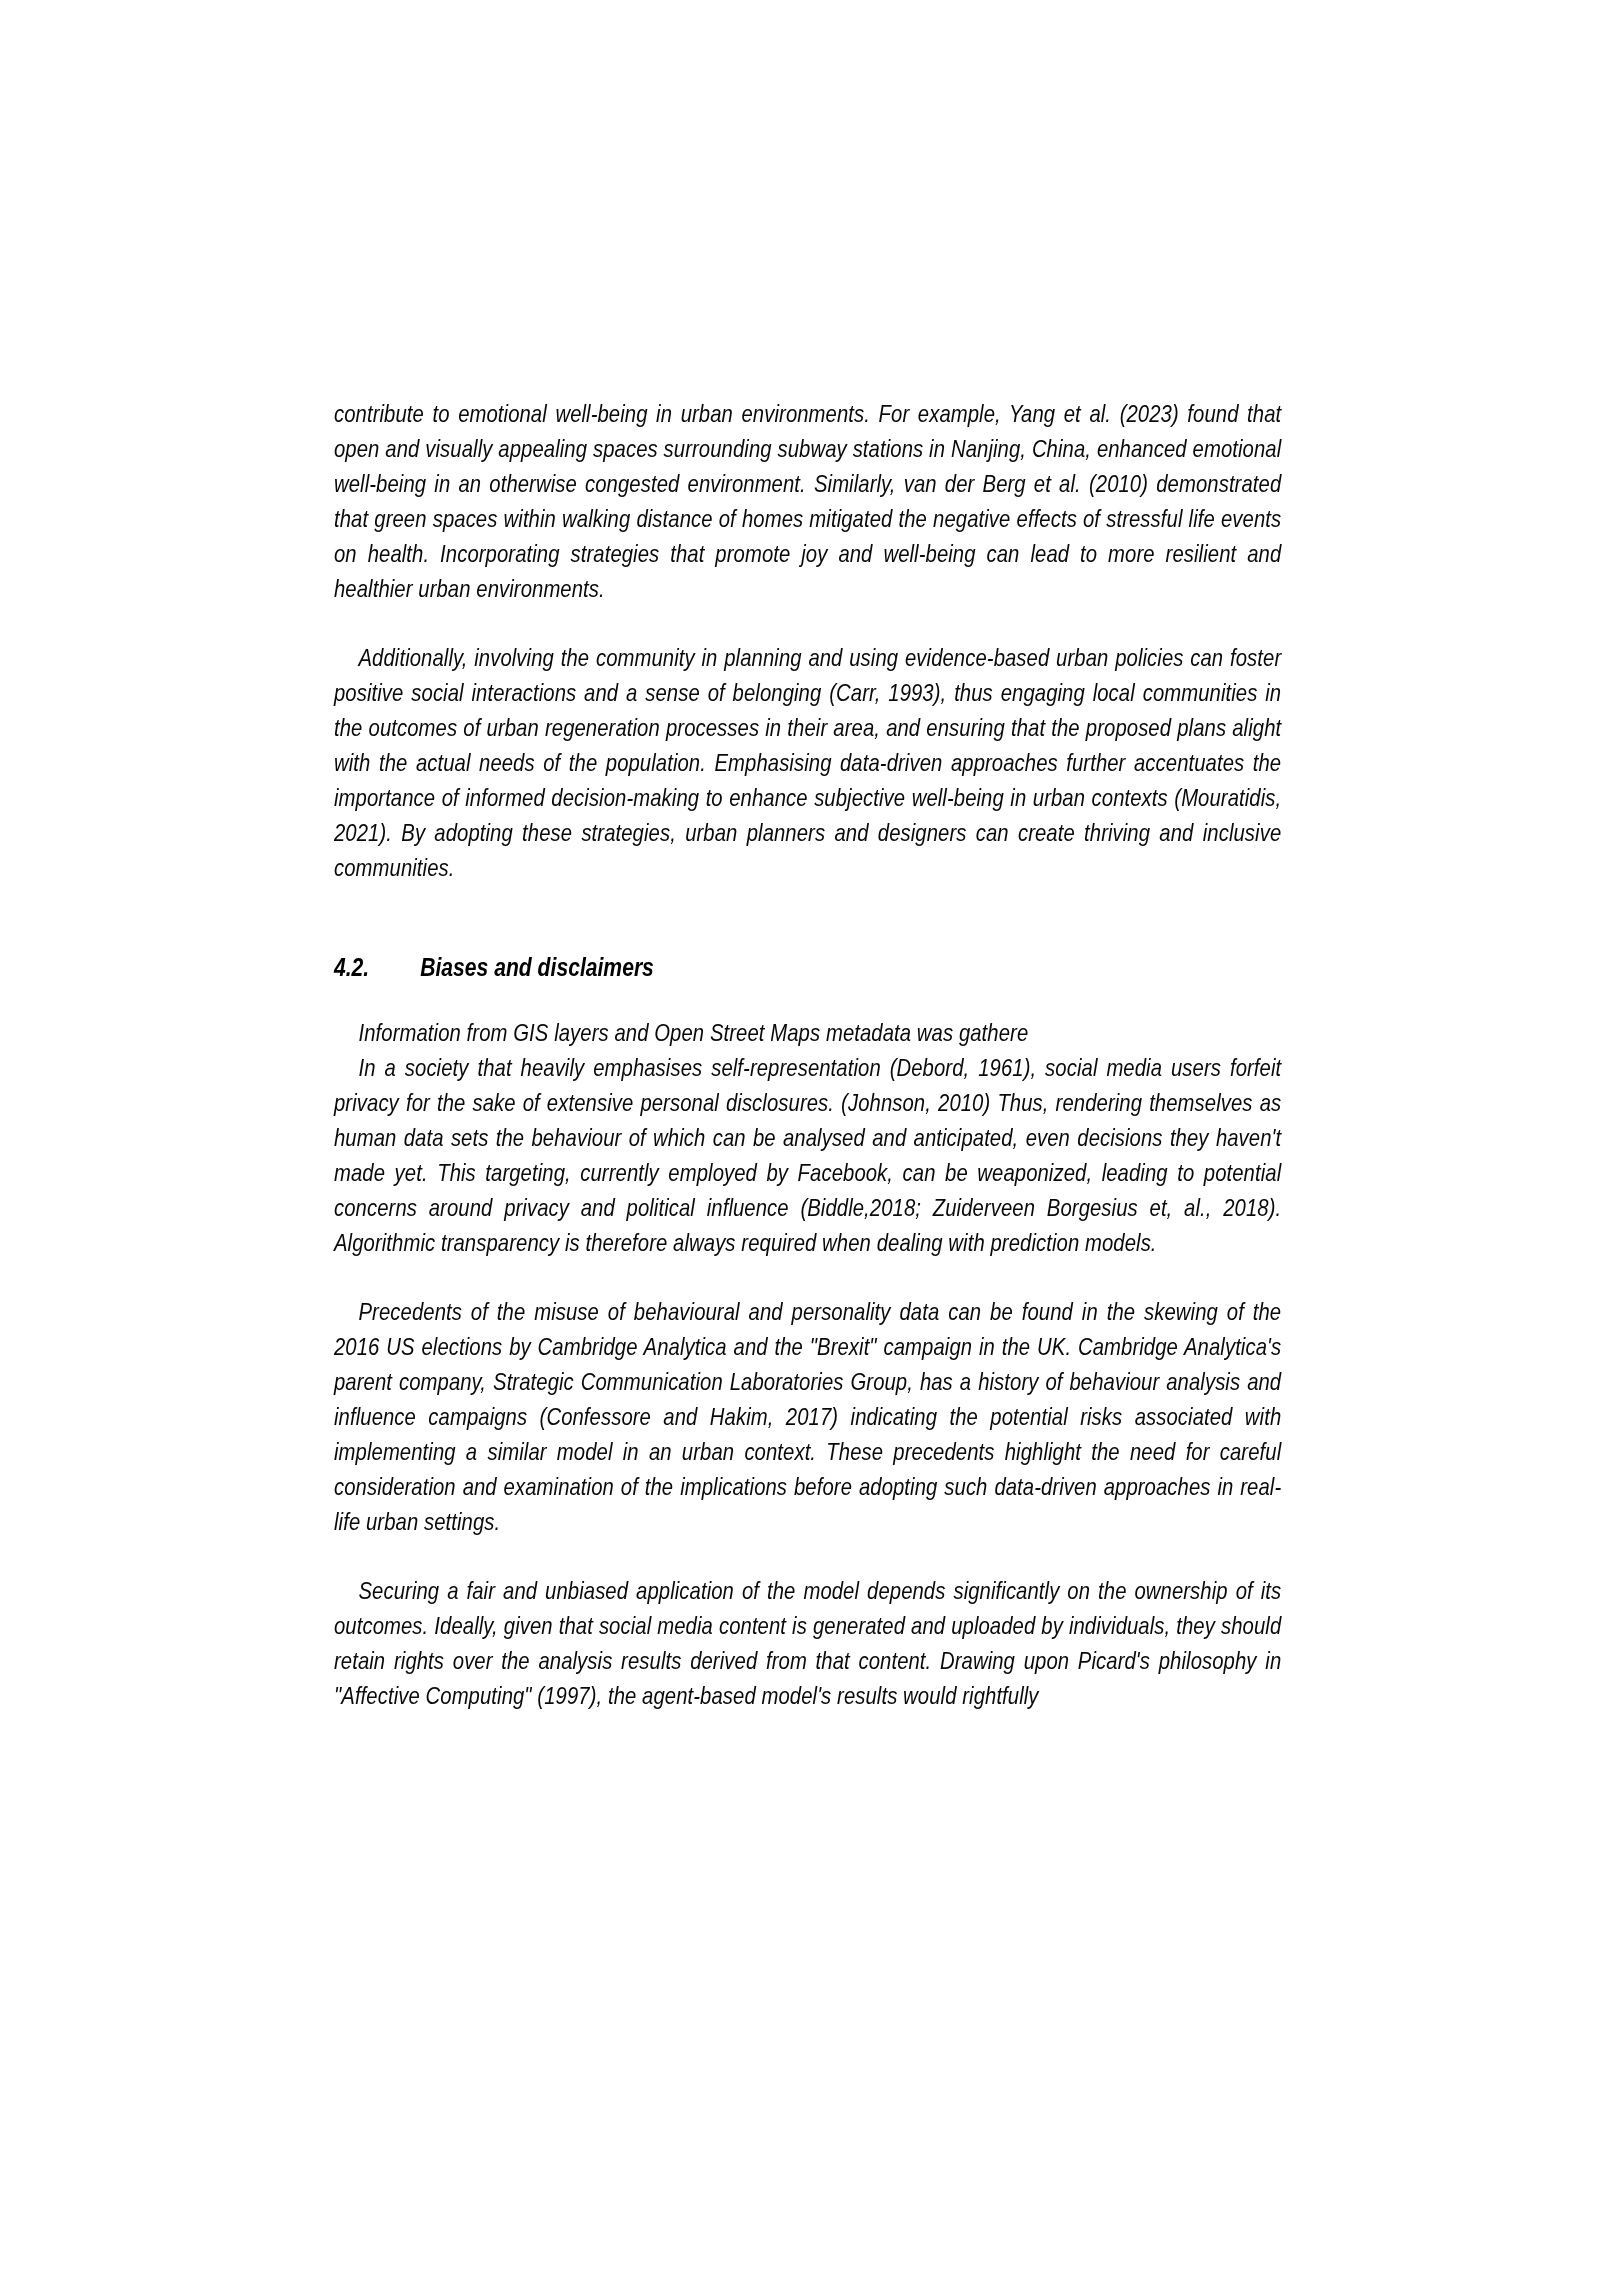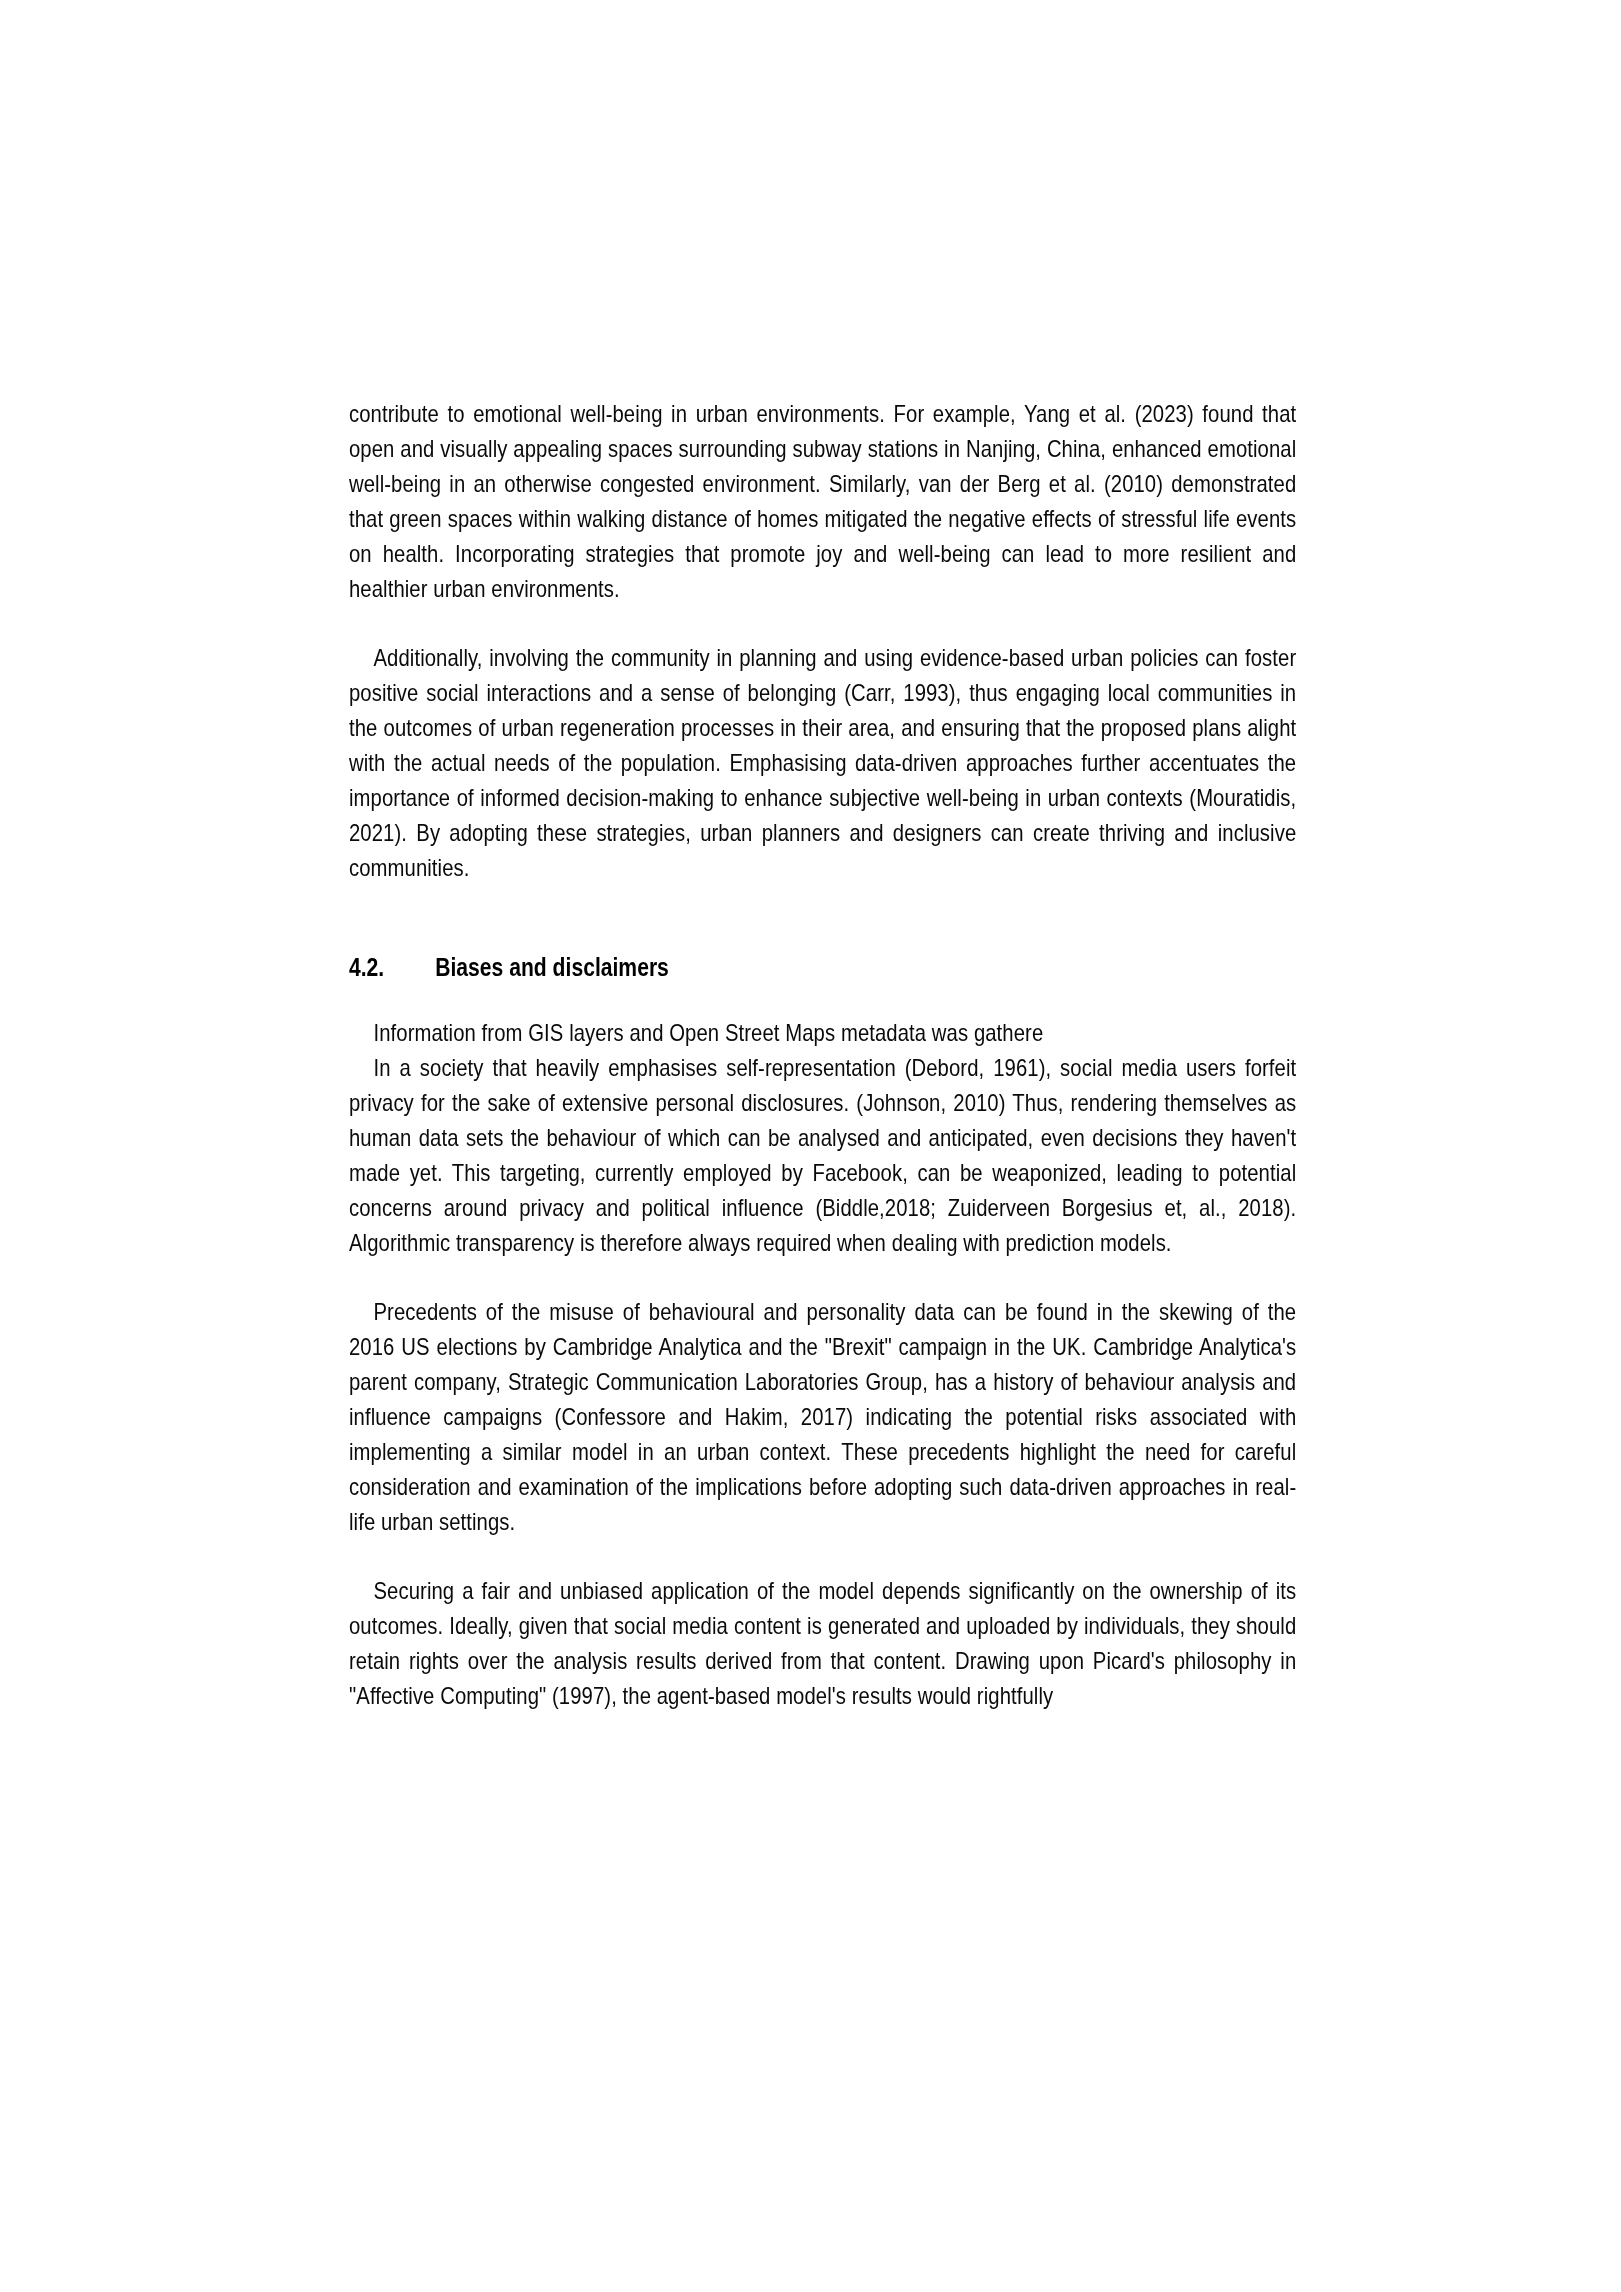--- a/index.html
+++ b/index.html
@@ -15,23 +15,24 @@
     background: #ffffff;
     margin: 0 auto;
     overflow: hidden;
     font-family: "Liberation Sans", "DejaVu Sans", sans-serif;
     color: #000000;
     -webkit-font-smoothing: none;
   }
 
   .text-column {
     position: absolute;
-    left: 349px;
+    left: 334px;
     top: 396px;
     width: 948px;
+    font-style: italic;
   }
 
   
   p.body-par {
     margin: 0;
     font-family: "Liberation Sans", "DejaVu Sans", sans-serif;
     font-size: 24px;
     line-height: 35px;
     text-align: justify;
     text-justify: inter-word;

